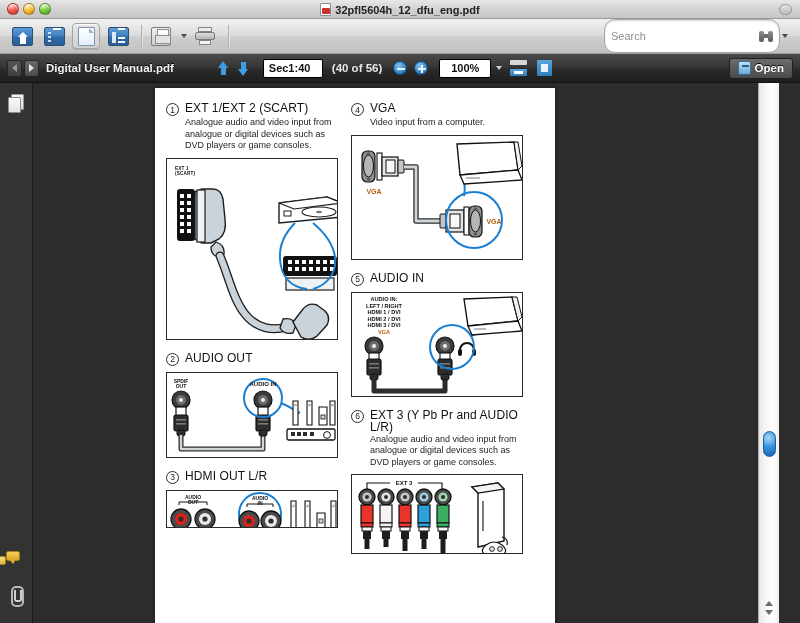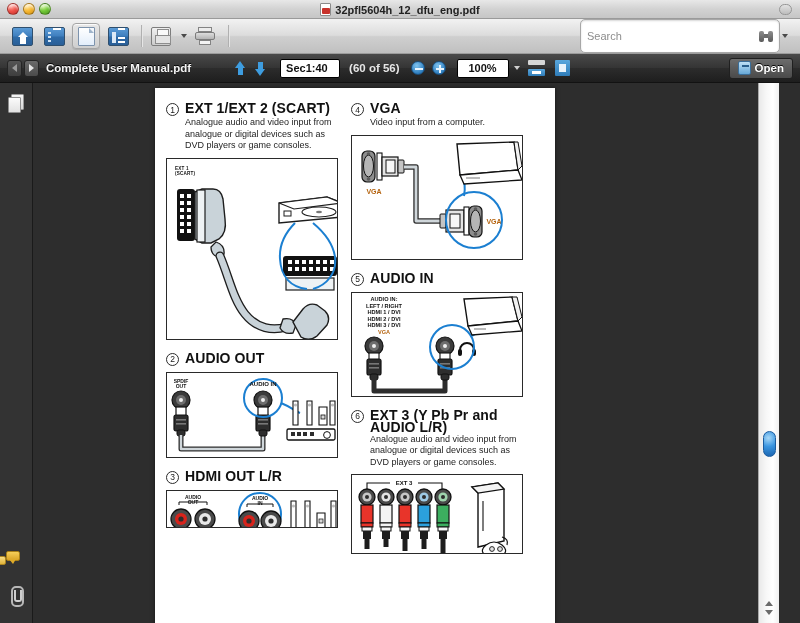--- a/index.html
+++ b/index.html
@@ -115,21 +115,21 @@
   .printer u{position:absolute;left:0;top:5px;width:20px;height:8px;border-radius:2px;
     background:linear-gradient(#dddddd,#b4b4b4);border:1px solid #7b7b7b;}
   .printer b{position:absolute;left:4px;bottom:0;width:12px;height:5px;background:#f4f4f4;border:1px solid #838383;}
   .caret-dn{
     width:0;height:0;border-left:3px solid transparent;border-right:3px solid transparent;
     border-top:4px solid #4a4a4a; margin:0 4px 0 2px;
   }
   .tb-sep{ width:1px;height:22px;background:#b0b0b0;margin:0 5px; box-shadow:1px 0 0 #e6e6e6;}
   .search-wrap{ margin-left:auto; display:flex; align-items:center; }
   .search-box{
-    width:200px;height:22px;background:#fff;border:1px solid #a7a7a7;border-radius:5px;
+    width:176px;height:22px;background:#fff;border:1px solid #a7a7a7;border-radius:11px;
     display:flex;align-items:center;padding:16px 6px;
     box-shadow: inset 0 1px 2px rgba(0,0,0,.16);
   }
   .search-box input{
     border:none;outline:none;flex:1;font-size:11px;color:#333;
     font-family:"Liberation Sans",sans-serif;background:transparent;
   }
   .search-box input::placeholder{ color:#8d8d8d; }
   .binoc{ position:relative;width:14px;height:11px; }
   .binoc i,.binoc u{
@@ -280,21 +280,21 @@
   .colL{ left:11px; top:14px; }
   .colR{ left:196px; top:14px; }
   .item{ position:relative; margin-bottom:9px; }
   .item-head{ display:flex; align-items:flex-start; gap:6px; }
   .num{
     flex:0 0 auto; width:13px;height:13px;border-radius:50%;
     border:1px solid #2b2b2b; font-size:8.5px; color:#1b1b1b;
     display:flex;align-items:center;justify-content:center; margin-top:1px;
     font-family:"Liberation Sans",sans-serif;
   }
-  .it-title{ font-size:14px;font-weight:bold;color:#111; letter-spacing:.1px; line-height:12px;}
+  .it-title{ font-size:12px;font-weight:normal;color:#111; letter-spacing:.1px; line-height:12px;}
   .it-desc{
     font-size:9px;color:#1d1d1d;line-height:11.6px;margin:1px 0 0 19px;
     max-width:155px;
   }
   .figure{
     margin:6px 0 0 0; border:1px solid #2a2a2a; background:#fff;
     position:relative; overflow:hidden;
   }
   .fig-tag{
     position:absolute;font-size:4.6px;font-weight:bold;color:#111;line-height:5.4px;
@@ -374,29 +374,29 @@
 
   <div class="toolbar2">
     <div class="navarrows">
       <div class="navbtn dim">
           <span class="tri-l"></span>
         </div>
       <div class="navbtn">
           <span class="tri-r"></span>
         </div>
     </div>
-    <span class="docname">Complete User Manual.pdf</span>
+    <span class="docname">Digital User Manual.pdf</span>
 
     <div class="updown">
       <span class="arrow-up"></span>
       <span class="arrow-dn"></span>
     </div>
 
     <div class="pagefield">Sec1:40</div>
-    <span class="pagecount">(60 of 56)</span>
+    <span class="pagecount">(40 of 56)</span>
 
     <span class="circbtn">
         <i></i>
       </span>
     <span class="circbtn">
         <i></i>
         <u></u>
       </span>
 
     <div class="zoomfield">100%</div>

